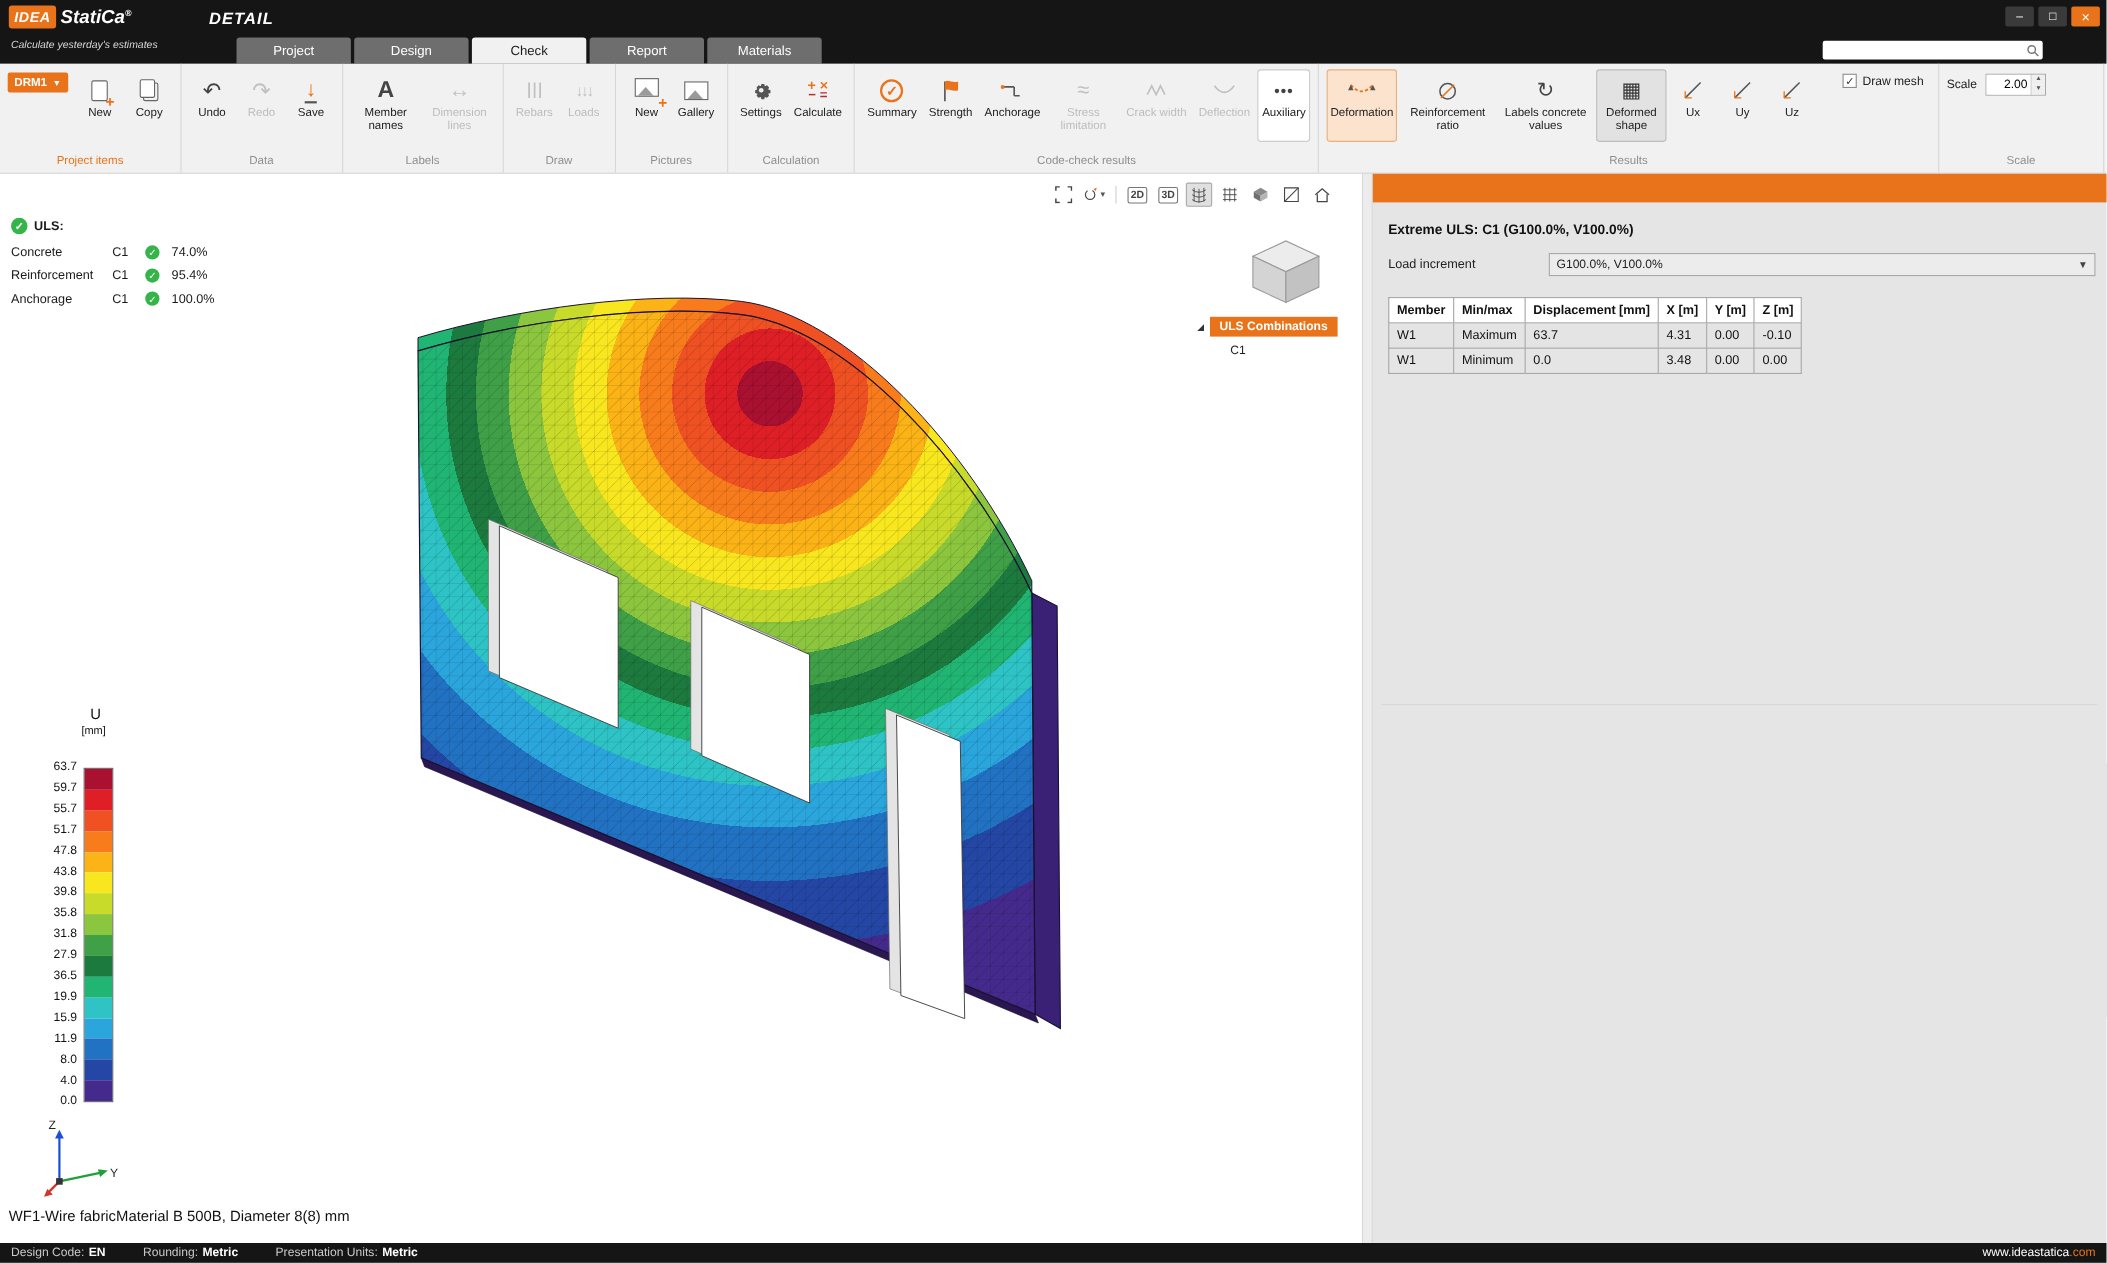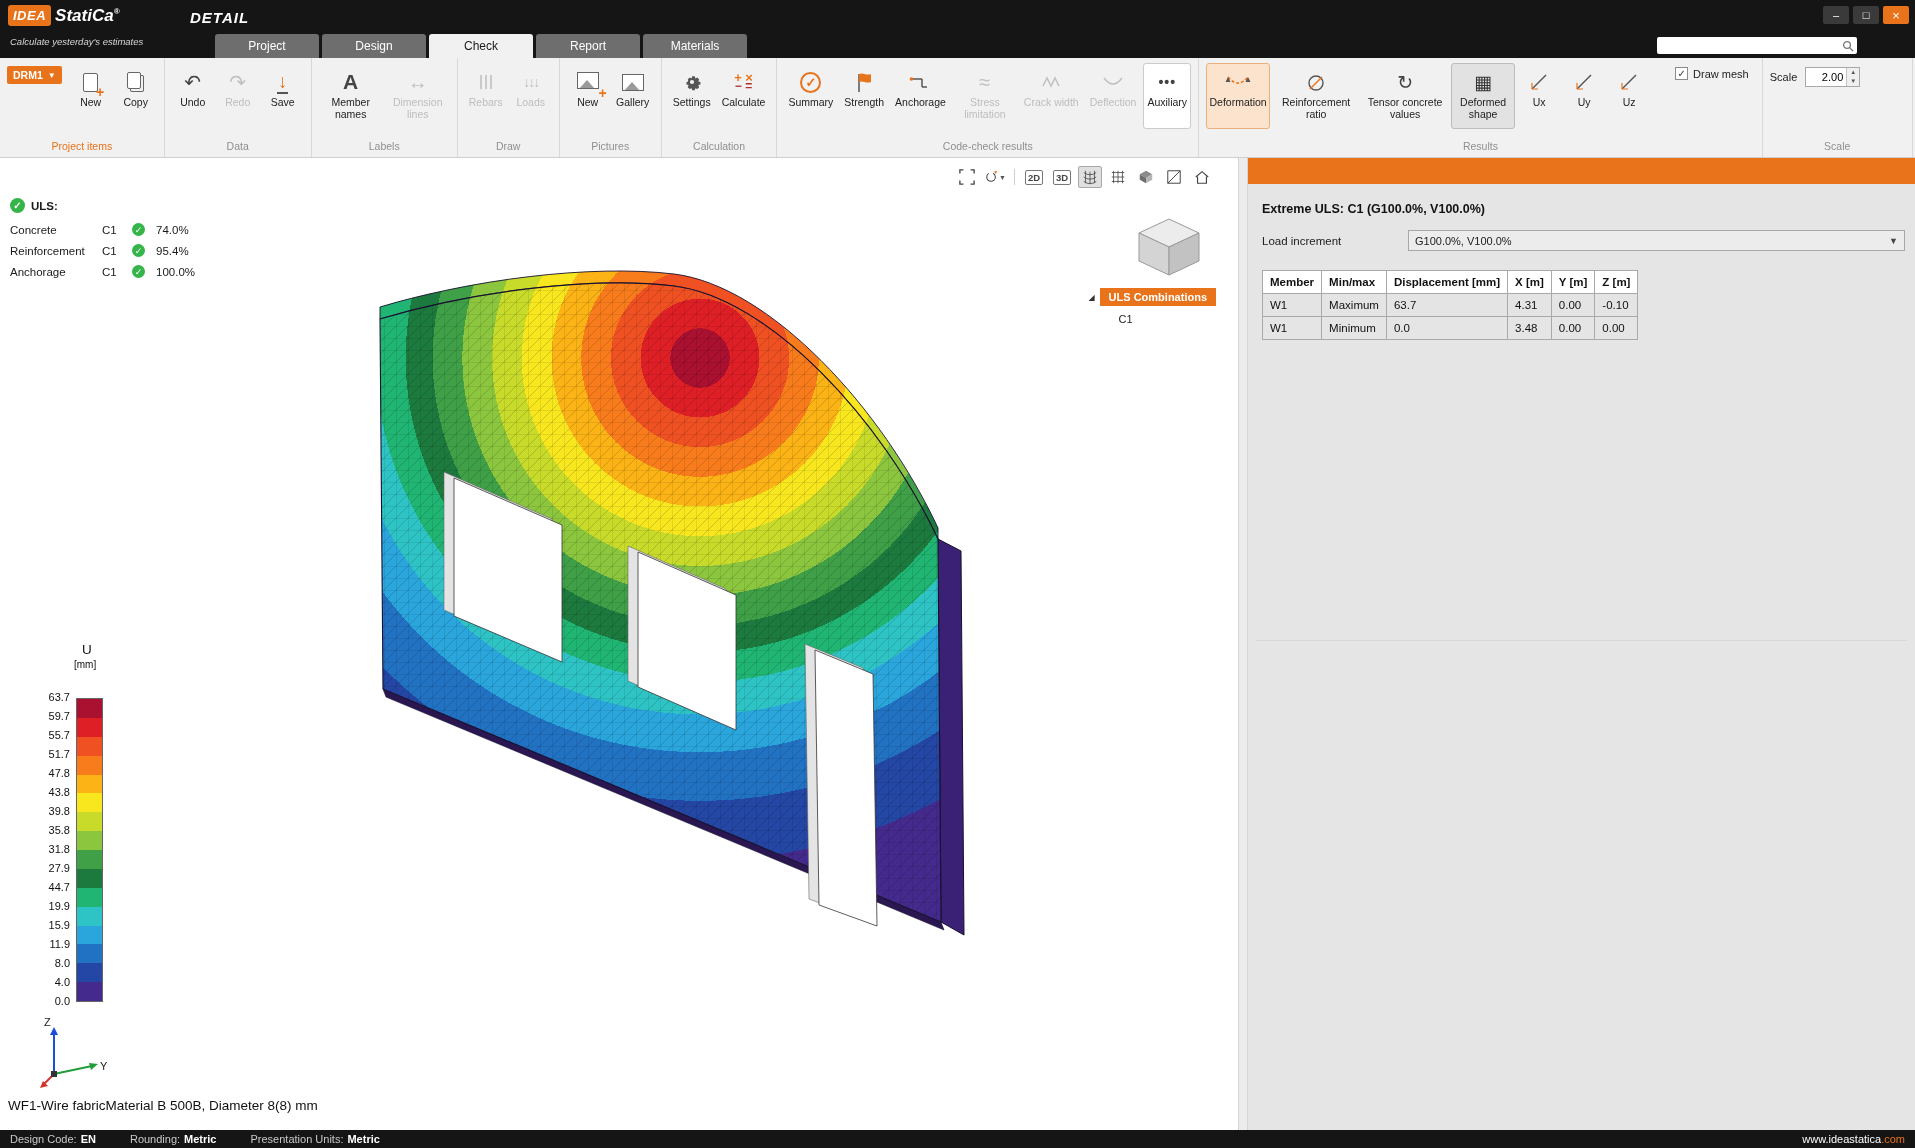--- a/index.html
+++ b/index.html
@@ -347,21 +347,21 @@
         <span class="ric">
             <svg width="20" height="22" viewBox="0 0 20 22">
               <circle cx="10" cy="12" r="7" fill="none" stroke="#555" stroke-width="1.4"></circle>
               <path d="M4 18L16 6" stroke="#e8731a" stroke-width="1.4"></path>
             </svg>
           </span>
         <span class="rlabel">Reinforcement ratio</span>
       </div>
       <div class="rbtn wide">
         <span class="ric" style="font-size:19px;">↻</span>
-        <span class="rlabel">Tensor concrete values</span>
+        <span class="rlabel">Labels concrete values</span>
       </div>
       <div class="rbtn sel-gray">
         <span class="ric" style="font-size:19px;color:#333;">▦</span>
         <span class="rlabel">Deformed shape</span>
       </div>
       <div class="rbtn">
         <span class="ric">
             <svg width="20" height="20" viewBox="0 0 20 20">
               <path d="M3 17L17 3" stroke="#555" stroke-width="1.4"></path>
               <path d="M3 17h6M3 17v-6" stroke="#e8731a" stroke-width="1.2"></path>
@@ -596,21 +596,21 @@
       <span class="legend-label" style="top:51px">63.7</span>
       <span class="legend-label" style="top:70px">59.7</span>
       <span class="legend-label" style="top:89px">55.7</span>
       <span class="legend-label" style="top:108px">51.7</span>
       <span class="legend-label" style="top:127px">47.8</span>
       <span class="legend-label" style="top:146px">43.8</span>
       <span class="legend-label" style="top:165px">39.8</span>
       <span class="legend-label" style="top:184px">35.8</span>
       <span class="legend-label" style="top:203px">31.8</span>
       <span class="legend-label" style="top:222px">27.9</span>
-      <span class="legend-label" style="top:241px">44.7</span>
+      <span class="legend-label" style="top:241px">36.5</span>
       <span class="legend-label" style="top:260px">19.9</span>
       <span class="legend-label" style="top:279px">15.9</span>
       <span class="legend-label" style="top:298px">11.9</span>
       <span class="legend-label" style="top:317px">8.0</span>
       <span class="legend-label" style="top:336px">4.0</span>
       <span class="legend-label" style="top:355px">0.0</span>
     </div>
 
     <div class="axes">
       <svg width="80" height="78" viewBox="0 0 80 78">

